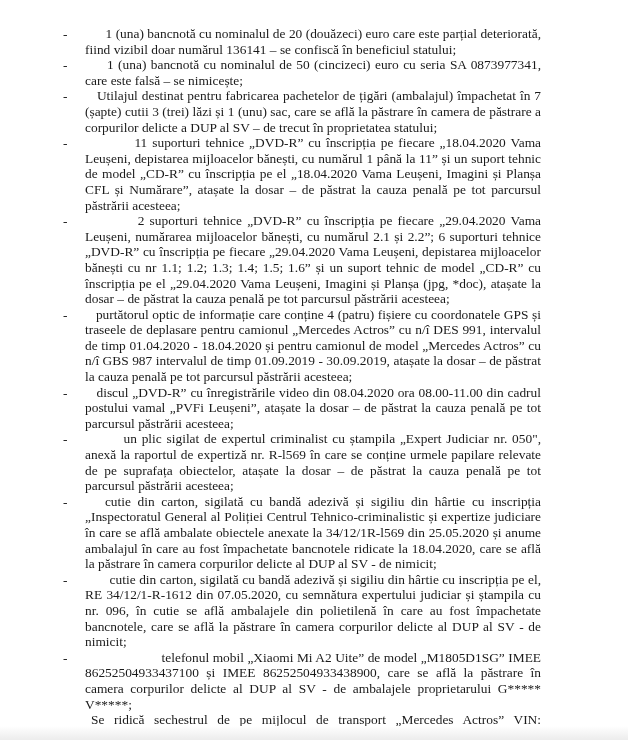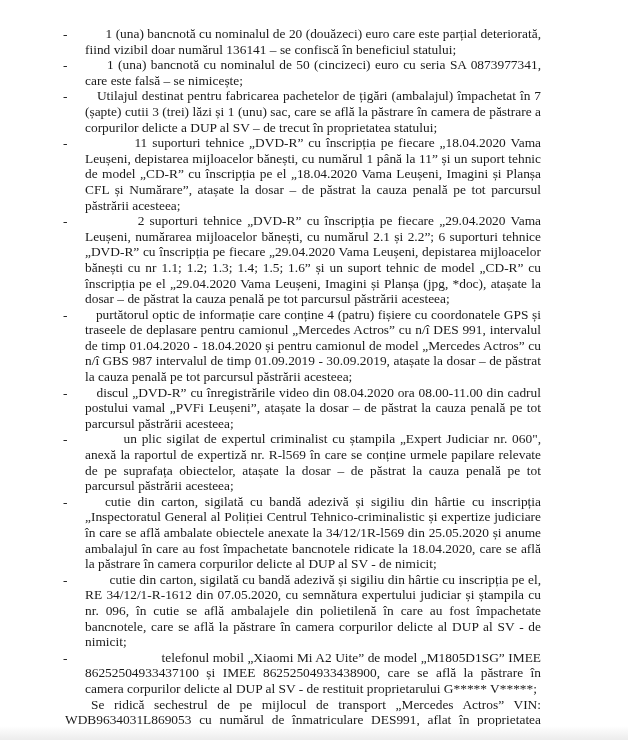--- a/index.html
+++ b/index.html
@@ -68,33 +68,33 @@
         <p class="item">
           <span class="dash">-</span>
           <span class="txt"><span style="white-space: pre;">   </span><span>purtătorul optic de informație care conține 4 (patru) fișiere cu coordonatele GPS și traseele de deplasare pentru camionul „Mercedes Actros” cu n/î DES 991, intervalul de timp 01.04.2020 - 18.04.2020 și pentru camionul de model „Mercedes Actros” cu n/î GBS 987 intervalul de timp 01.09.2019 - 30.09.2019, atașate la dosar – de păstrat la cauza penală pe tot parcursul păstrării acesteea;</span></span>
         </p>
         <p class="item">
           <span class="dash">-</span>
           <span class="txt"><span style="white-space: pre;">   </span><span>discul „DVD-R” cu înregistrările video din 08.04.2020 ora 08.00-11.00 din cadrul postului vamal „PVFi Leușeni”, atașate la dosar – de păstrat la cauza penală pe tot parcursul păstrării acesteea;</span></span>
         </p>
         <p class="item">
           <span class="dash">-</span>
-          <span class="txt"><span style="white-space: pre;">        </span><span>un plic sigilat de expertul criminalist cu ștampila „Expert Judiciar nr. 060", anexă la raportul de expertiză nr. R-l569 în care se conține urmele papilare relevate de pe suprafața obiectelor, atașate la dosar – de păstrat la cauza penală pe tot parcursul păstrării acesteea;</span></span>
+          <span class="txt"><span style="white-space: pre;">        </span><span>un plic sigilat de expertul criminalist cu ștampila „Expert Judiciar nr. 050", anexă la raportul de expertiză nr. R-l569 în care se conține urmele papilare relevate de pe suprafața obiectelor, atașate la dosar – de păstrat la cauza penală pe tot parcursul păstrării acesteea;</span></span>
         </p>
         <p class="item">
           <span class="dash">-</span>
           <span class="txt"><span style="white-space: pre;">   </span><span>cutie din carton, sigilată cu bandă adezivă și sigiliu din hârtie cu inscripția „Inspectoratul General al Poliției Centrul Tehnico-criminalistic și expertize judiciare în care se află ambalate obiectele anexate la 34/12/1R-l569 din 25.05.2020 și anume ambalajul în care au fost împachetate bancnotele ridicate la 18.04.2020, care se află la păstrare în camera corpurilor delicte al DUP al SV - de nimicit;</span></span>
         </p>
         <p class="item">
           <span class="dash">-</span>
           <span class="txt"><span style="white-space: pre;">       </span><span>cutie din carton, sigilată cu bandă adezivă și sigiliu din hârtie cu inscripția pe el, RE 34/12/1-R-1612 din 07.05.2020, cu semnătura expertului judiciar și ștampila cu nr. 096, în cutie se află ambalajele din polietilenă în care au fost împachetate bancnotele, care se află la păstrare în camera corpurilor delicte al DUP al SV - de nimicit;</span></span>
         </p>
         <p class="item">
           <span class="dash">-</span>
-          <span class="txt"><span style="white-space: pre;">                      </span><span>telefonul mobil „Xiaomi Mi A2 Uite” de model „M1805D1SG” IMEE 86252504933437100 și IMEE 86252504933438900, care se află la păstrare în camera corpurilor delicte al DUP al SV - de restituit proprietarului G***** V*****;</span></span>
+          <span class="txt"><span style="white-space: pre;">                      </span><span>telefonul mobil „Xiaomi Mi A2 Uite” de model „M1805D1SG” IMEE 86252504933437100 și IMEE 86252504933438900, care se află la păstrare în camera corpurilor delicte al DUP al SV - de ambalajele proprietarului G***** V*****;</span></span>
         </p>
       </div>
     <div id="paras">
         <p class="para" style="text-indent: 26px;">Se ridică sechestrul de pe mijlocul de transport „Mercedes Actros” VIN: WDB9634031L869053 cu numărul de înmatriculare DES991, aflat în proprietatea „Disofi-Trans” SRL, c/f 1015600025592, aplicat prin Încheierea judecătoriei Chișinău (sediul Ciocana) nr. 12-214/2020 din 28.04.2020.</p>
       </div>
   </div>
   <div class="bottom-fade"></div>
 </div>
 
 </body></html>

